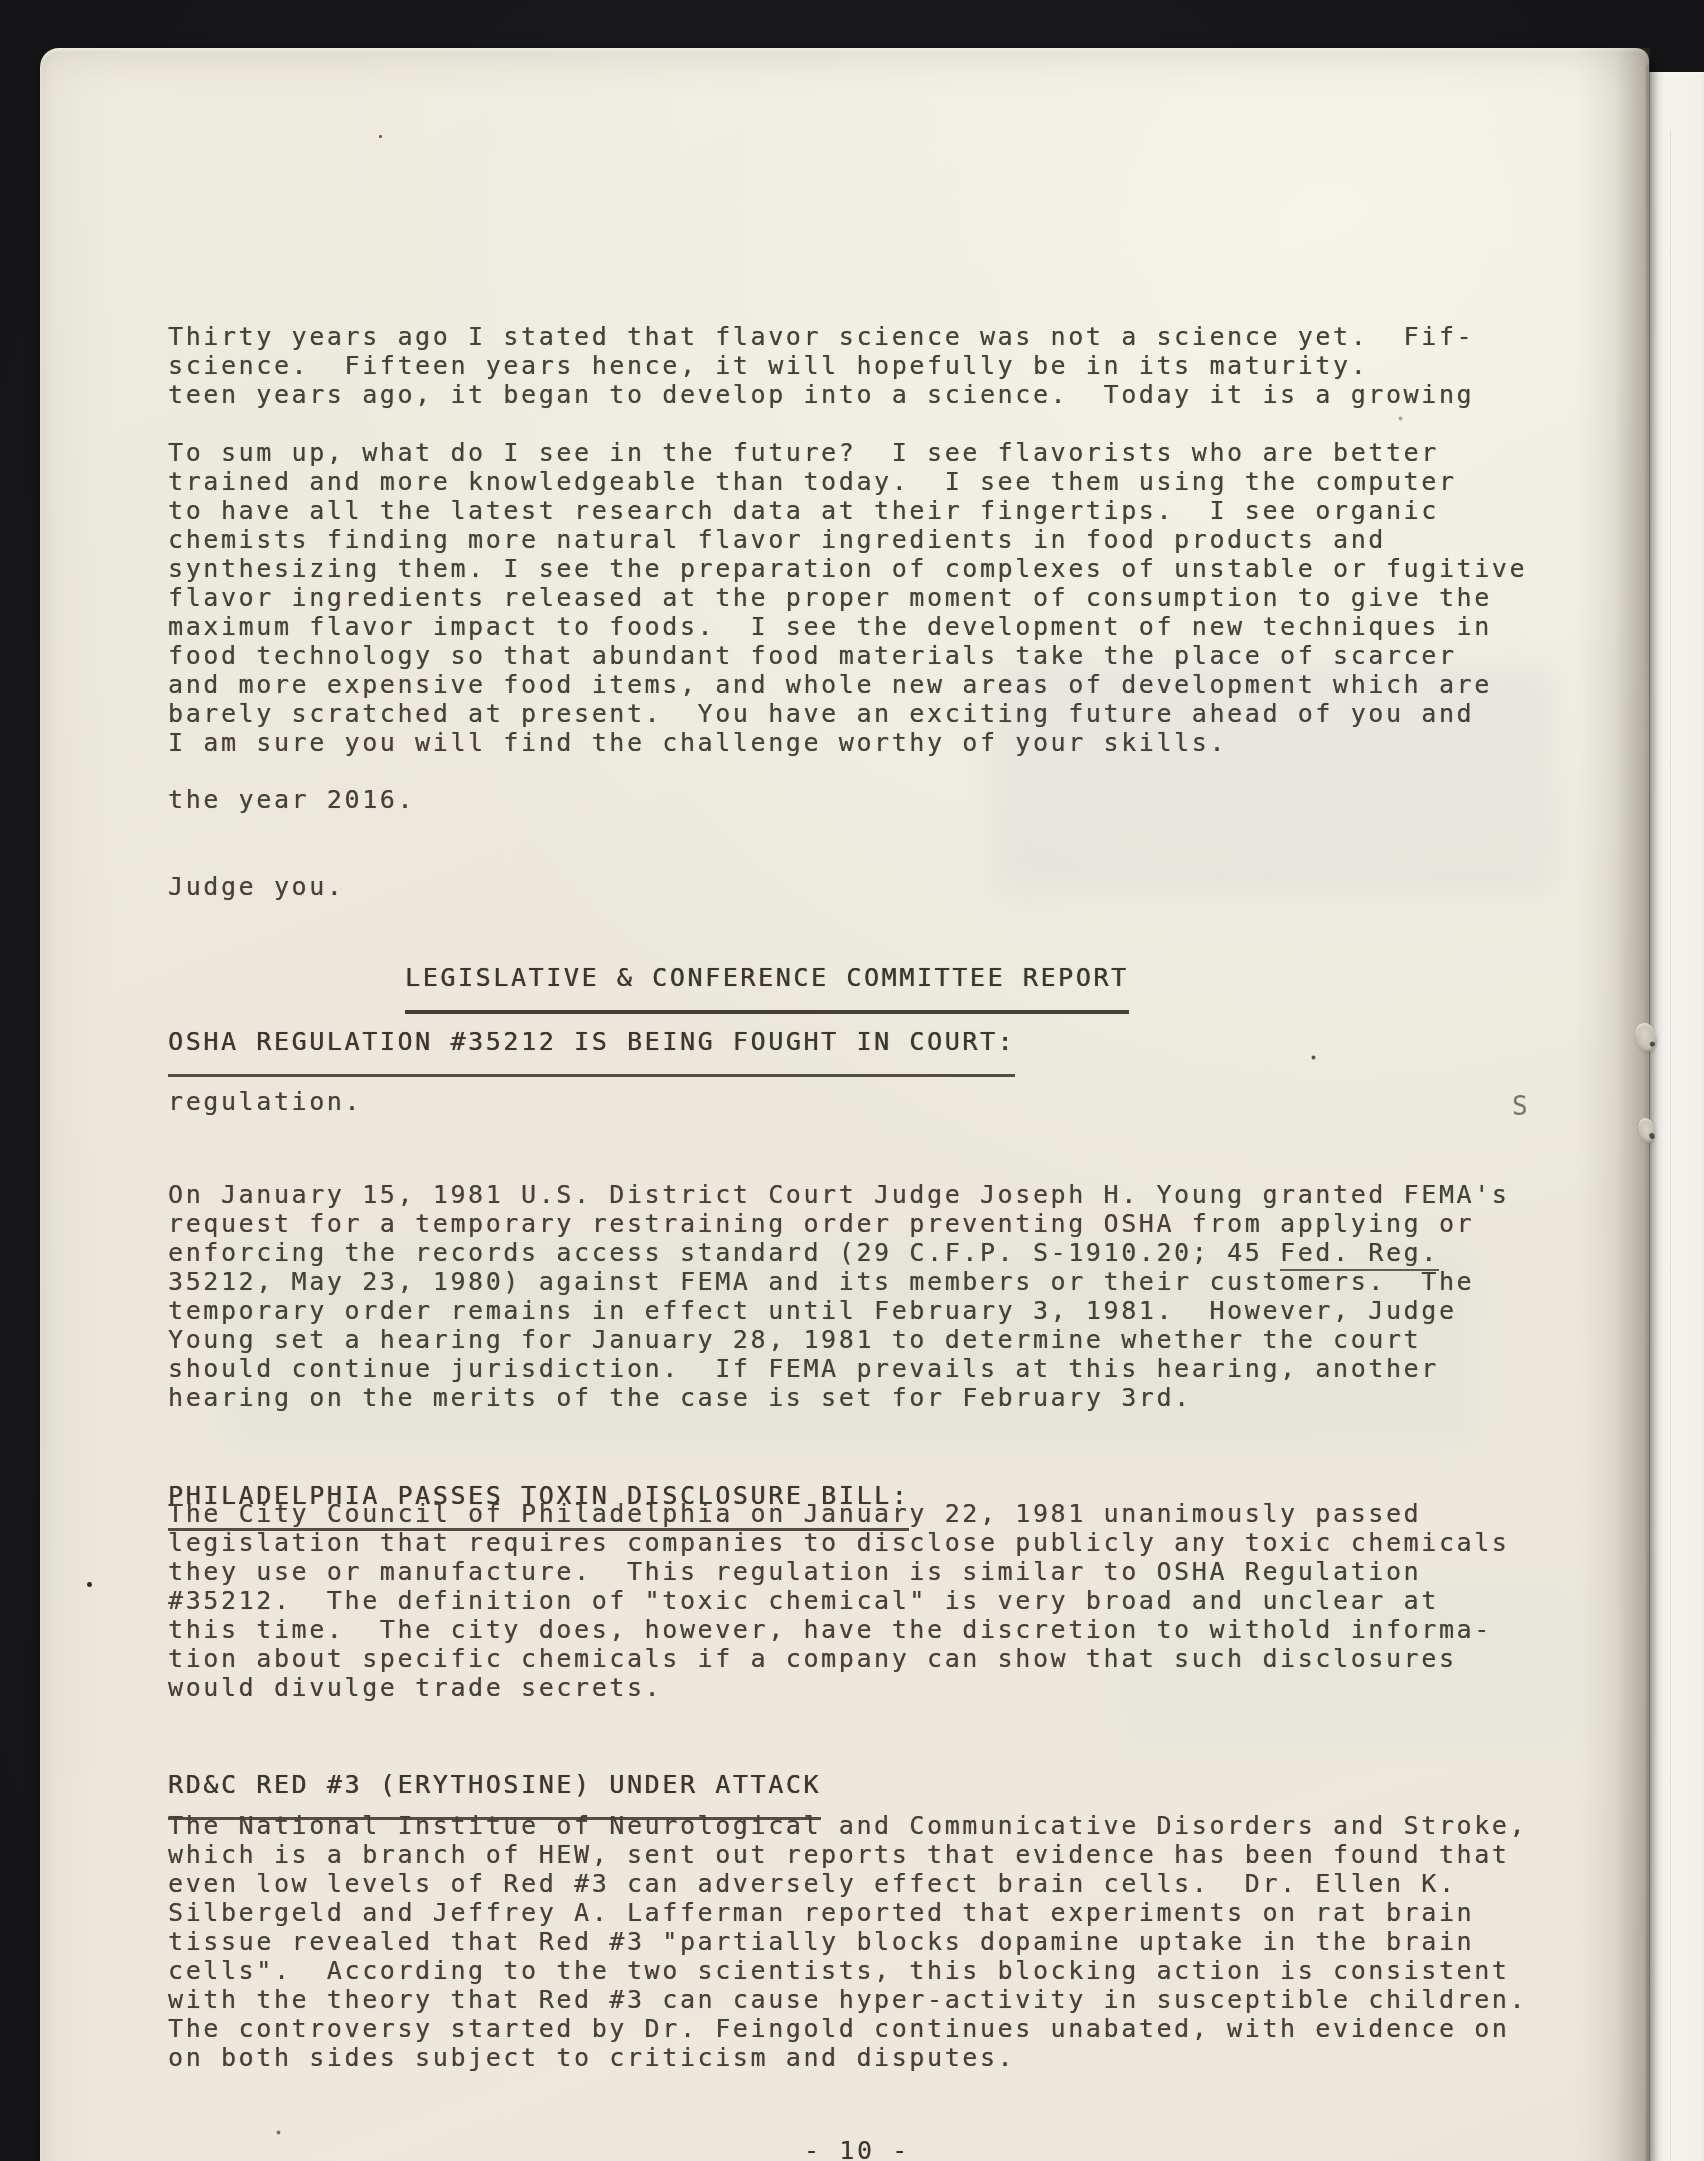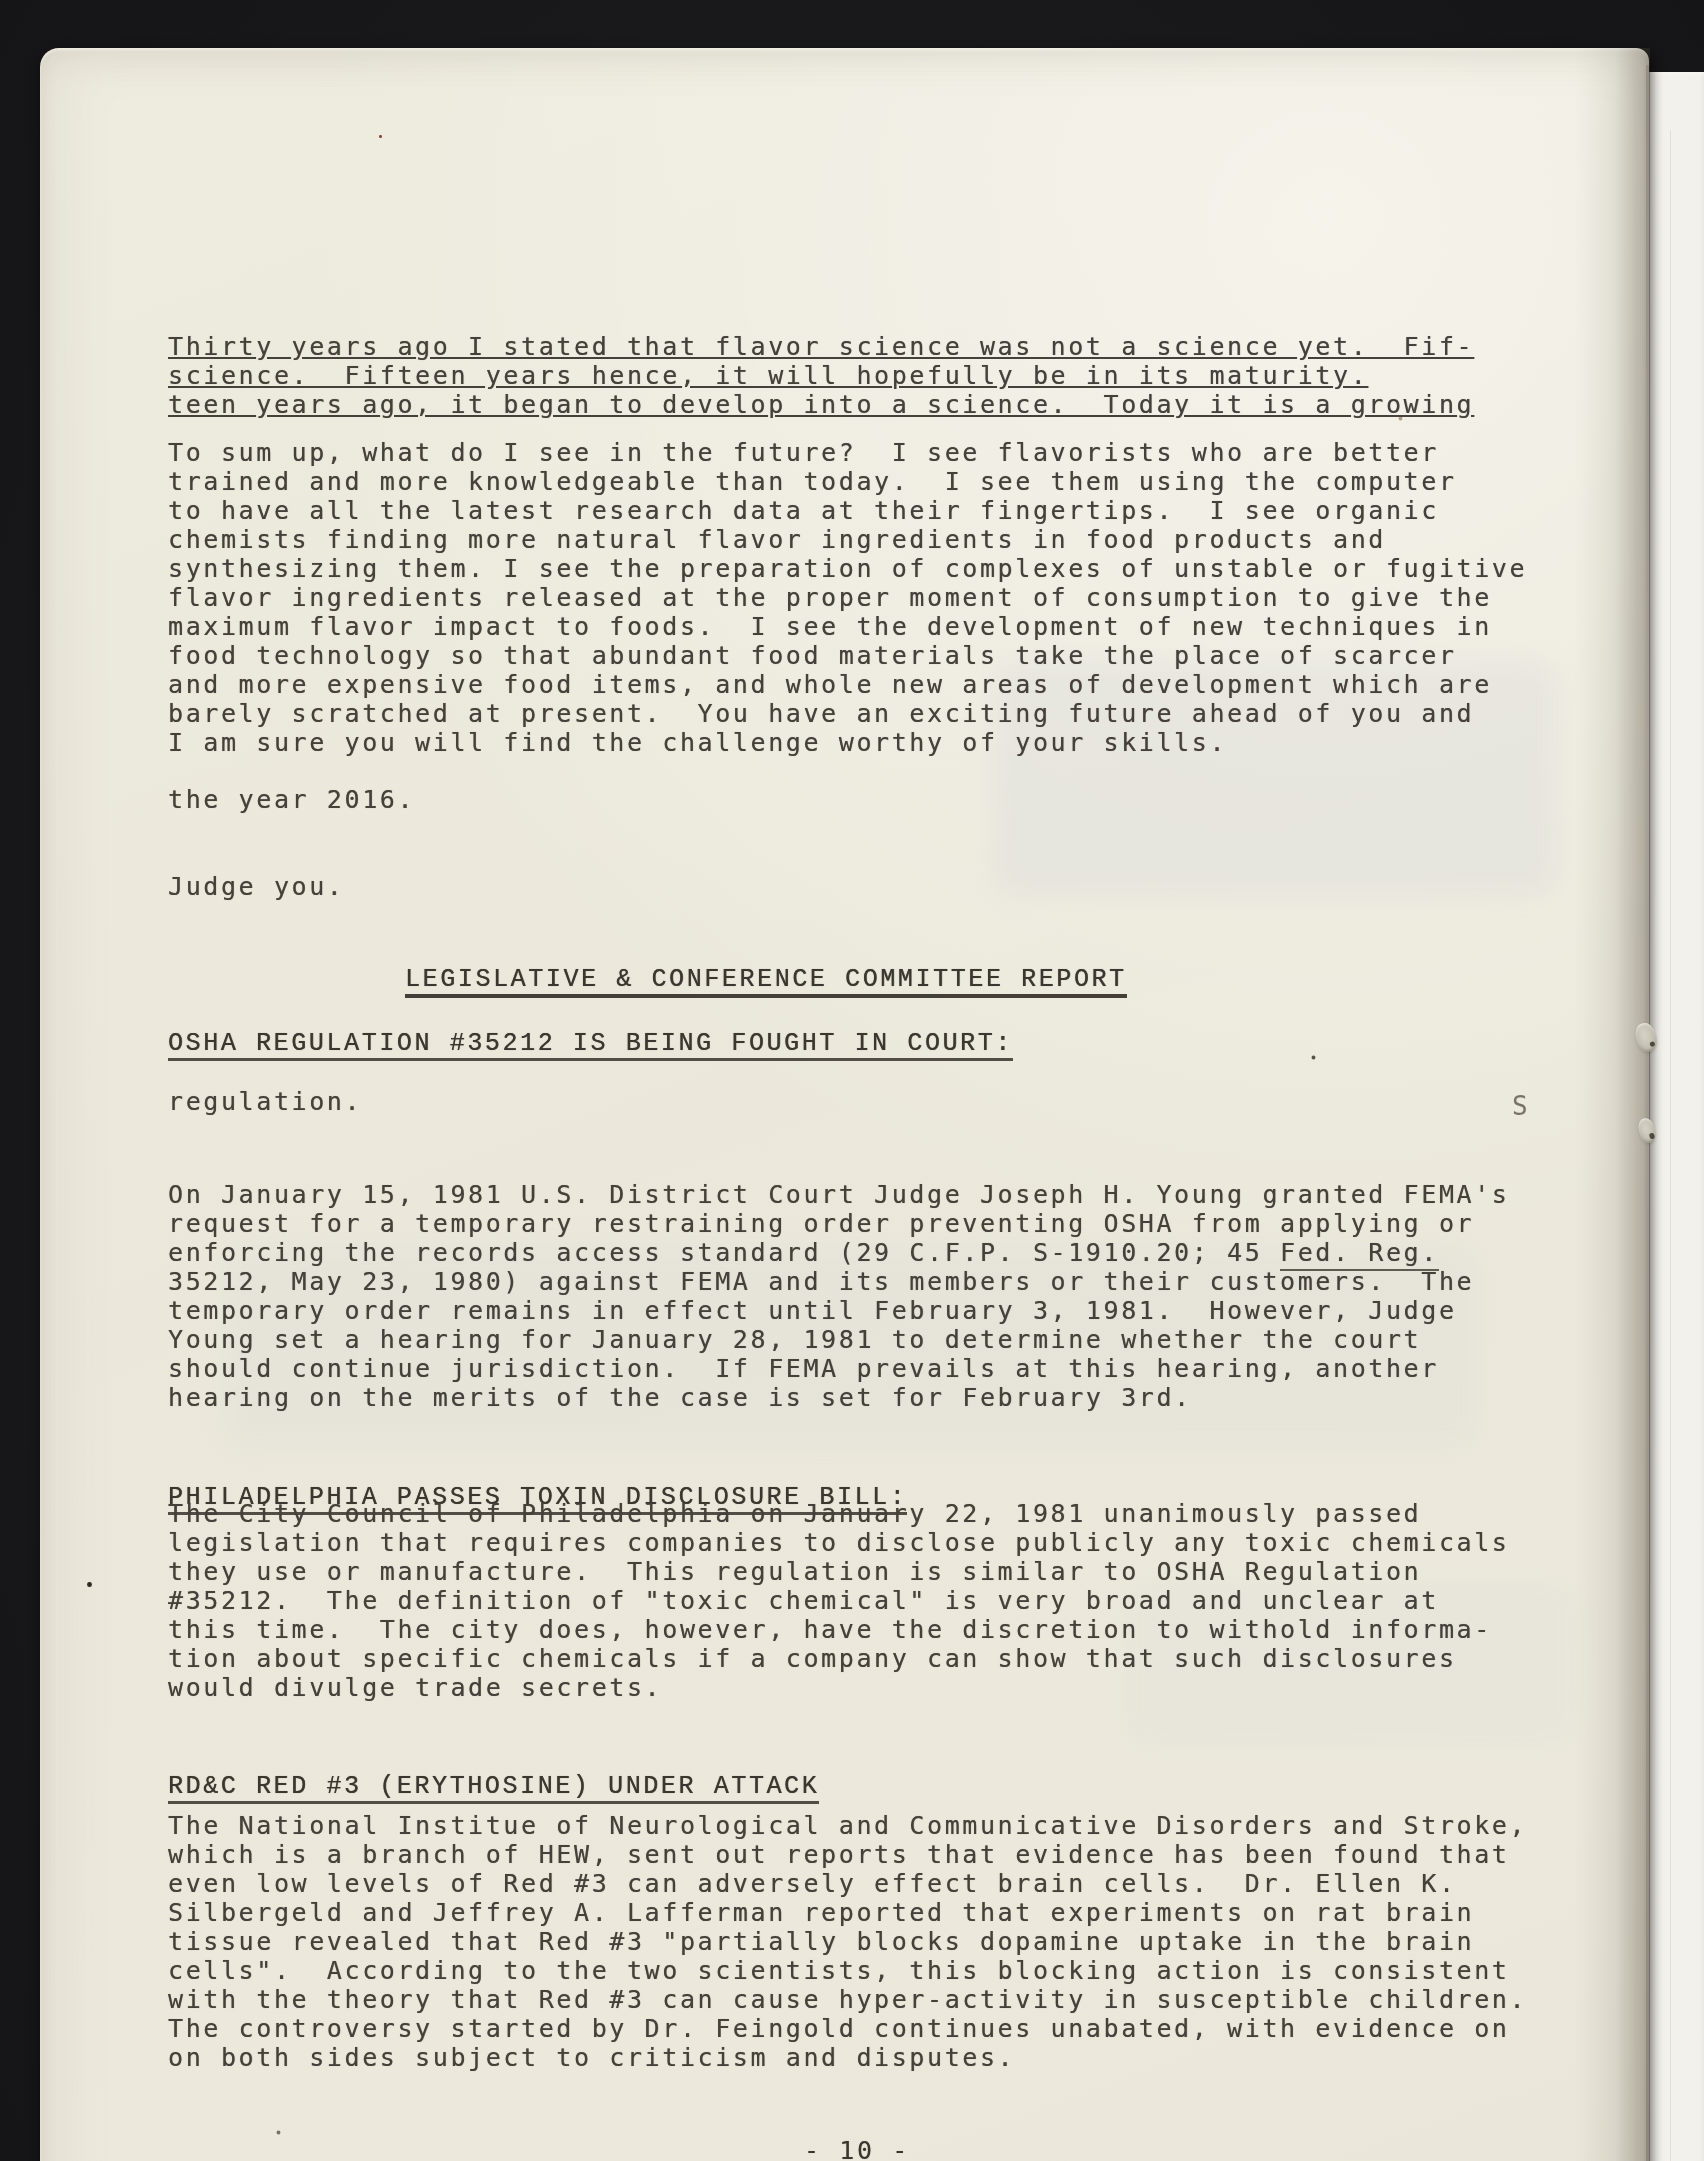--- a/index.html
+++ b/index.html
@@ -69,21 +69,21 @@
     box-shadow:-291px 1448px 0 0.9px #2f2b26, 933px 921px 0 0.4px #5a5348, 352px 2081px 0 0.9px rgba(165,154,116,.8), -102px 1996px 0 0.4px #7a7264, 1020px 282px 0 0.4px rgba(120,90,70,.55);}
   
   #textcol{
     position:absolute;left:168px;top:0;width:1427px;height:2374px;
     color:#46403a;font-size:25px;line-height:29px;letter-spacing:2.6px;
     text-shadow:0 0 0.9px rgba(69,64,58,.38), 0.3px 0 0 rgba(69,64,58,.28);
   }
   .block{position:absolute;left:0;white-space:pre;}
   .tline{white-space:pre;}
   .heading{color:#3c3630;text-shadow:0 0 0.9px rgba(55,49,42,.5), 0.4px 0 0 rgba(55,49,42,.55);}
-  .hu{border-bottom:3.5px solid rgba(55,49,42,.85);padding-bottom:0;font-family:Liberation Mono, monospace;}
+  .hu{border-bottom:3.5px solid rgba(55,49,42,.85);padding-bottom:18px;}
   .hu.heavy{border-bottom-width:4.8px;border-bottom-color:rgba(50,44,38,.9);}
   .ucite{border-bottom:2.6px solid rgba(62,56,48,.8);padding-bottom:2px;}
   #page-number{position:absolute;left:804px;top:2136px;color:#3a352f;font-size:25px;line-height:29px;letter-spacing:2.6px;white-space:pre;
     text-shadow:0 0 0.9px rgba(58,53,47,.4);}
   #ghost-letter{
     position:absolute;left:1512px;top:1093px;color:rgba(72,64,55,.72);
     font-size:26px;line-height:26px;letter-spacing:0;filter:blur(0.2px);transform:rotate(1deg);
   }
 </style>
 </head>
@@ -97,21 +97,21 @@
   <div id="fiber-line"></div>
   <div id="wash1" class="showthrough"></div>
   <div id="wash2" class="showthrough"></div>
   <div id="wash3" class="showthrough"></div>
   <div id="specks"></div>
   <div id="stitch-top" class="stitch"></div>
   <div id="stitch-bottom" class="stitch"></div>
   <div id="ghost-letter">S</div>
 
   <div id="textcol">
-      <div class="block" style="top: 332px; text-decoration: underline;"><div class="tline"><span>Thirty years ago I stated that flavor science was not a science yet.  Fif-</span></div><div class="tline"><span>science.  Fifteen years hence, it will hopefully be in its maturity.</span></div><div class="tline"><span>teen years ago, it began to develop into a science.  Today it is a growing</span></div></div>
+      <div class="block" style="top: 322px;"><div class="tline"><span>Thirty years ago I stated that flavor science was not a science yet.  Fif-</span></div><div class="tline"><span>science.  Fifteen years hence, it will hopefully be in its maturity.</span></div><div class="tline"><span>teen years ago, it began to develop into a science.  Today it is a growing</span></div></div>
       <div class="block" style="top: 438px;"><div class="tline"><span>To sum up, what do I see in the future?  I see flavorists who are better</span></div><div class="tline"><span>trained and more knowledgeable than today.  I see them using the computer</span></div><div class="tline"><span>to have all the latest research data at their fingertips.  I see organic</span></div><div class="tline"><span>chemists finding more natural flavor ingredients in food products and</span></div><div class="tline"><span>synthesizing them. I see the preparation of complexes of unstable or fugitive</span></div><div class="tline"><span>flavor ingredients released at the proper moment of consumption to give the</span></div><div class="tline"><span>maximum flavor impact to foods.  I see the development of new techniques in</span></div><div class="tline"><span>food technology so that abundant food materials take the place of scarcer</span></div><div class="tline"><span>and more expensive food items, and whole new areas of development which are</span></div><div class="tline"><span>barely scratched at present.  You have an exciting future ahead of you and</span></div><div class="tline"><span>I am sure you will find the challenge worthy of your skills.</span></div></div>
       <div class="block" style="top: 785px;"><div class="tline"><span>the year 2016.</span></div></div>
       <div class="block" style="top: 872px;"><div class="tline"><span>Judge you.</span></div></div>
       <div class="block heading" style="top: 963px; margin-left: 237px;"><div class="tline"><span class="hu heavy">LEGISLATIVE &amp; CONFERENCE COMMITTEE REPORT</span></div></div>
       <div class="block heading" style="top: 1027px;"><div class="tline"><span class="hu">OSHA REGULATION #35212 IS BEING FOUGHT IN COURT:</span></div></div>
       <div class="block" style="top: 1087px;"><div class="tline"><span>regulation.</span></div></div>
       <div class="block" style="top: 1180px;"><div class="tline"><span>On January 15, 1981 U.S. District Court Judge Joseph H. Young granted FEMA's</span></div><div class="tline"><span>request for a temporary restraining order preventing OSHA from applying or</span></div><div class="tline"><span>enforcing the records access standard (29 C.F.P. S-1910.20; 45 </span><span class="ucite">Fed. Reg.</span></div><div class="tline"><span>35212, May 23, 1980) against FEMA and its members or their customers.  The</span></div><div class="tline"><span>temporary order remains in effect until February 3, 1981.  However, Judge</span></div><div class="tline"><span>Young set a hearing for January 28, 1981 to determine whether the court</span></div><div class="tline"><span>should continue jurisdiction.  If FEMA prevails at this hearing, another</span></div><div class="tline"><span>hearing on the merits of the case is set for February 3rd.</span></div></div>
       <div class="block heading" style="top: 1441px; margin-top: 40px;"><div class="tline"><span class="hu">PHILADELPHIA PASSES TOXIN DISCLOSURE BILL:</span></div></div>
       <div class="block" style="top: 1499px;"><div class="tline"><span>The City Council of Philadelphia on January 22, 1981 unanimously passed</span></div><div class="tline"><span>legislation that requires companies to disclose publicly any toxic chemicals</span></div><div class="tline"><span>they use or manufacture.  This regulation is similar to OSHA Regulation</span></div><div class="tline"><span>#35212.  The definition of "toxic chemical" is very broad and unclear at</span></div><div class="tline"><span>this time.  The city does, however, have the discretion to withold informa-</span></div><div class="tline"><span>tion about specific chemicals if a company can show that such disclosures</span></div><div class="tline"><span>would divulge trade secrets.</span></div></div>
       <div class="block heading" style="top: 1753px; margin-top: 17px;"><div class="tline"><span class="hu">RD&amp;C RED #3 (ERYTHOSINE) UNDER ATTACK</span></div></div>

